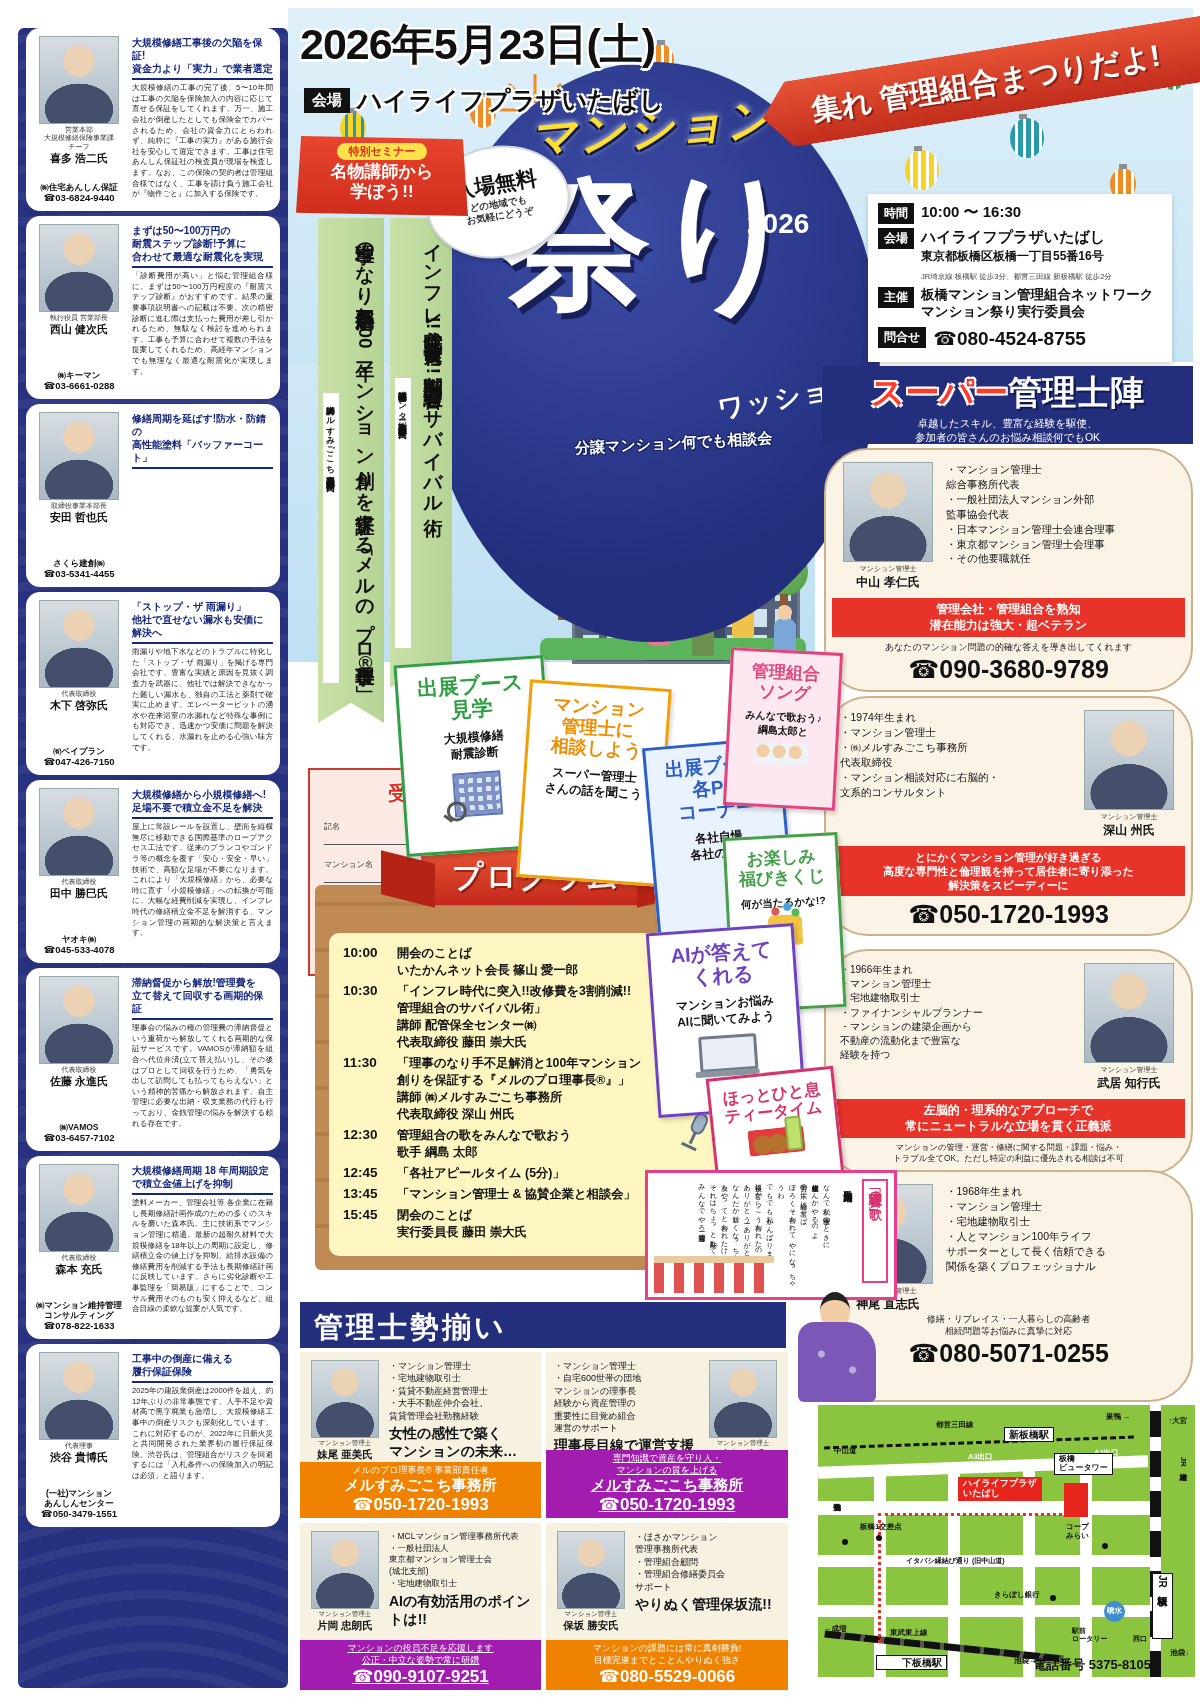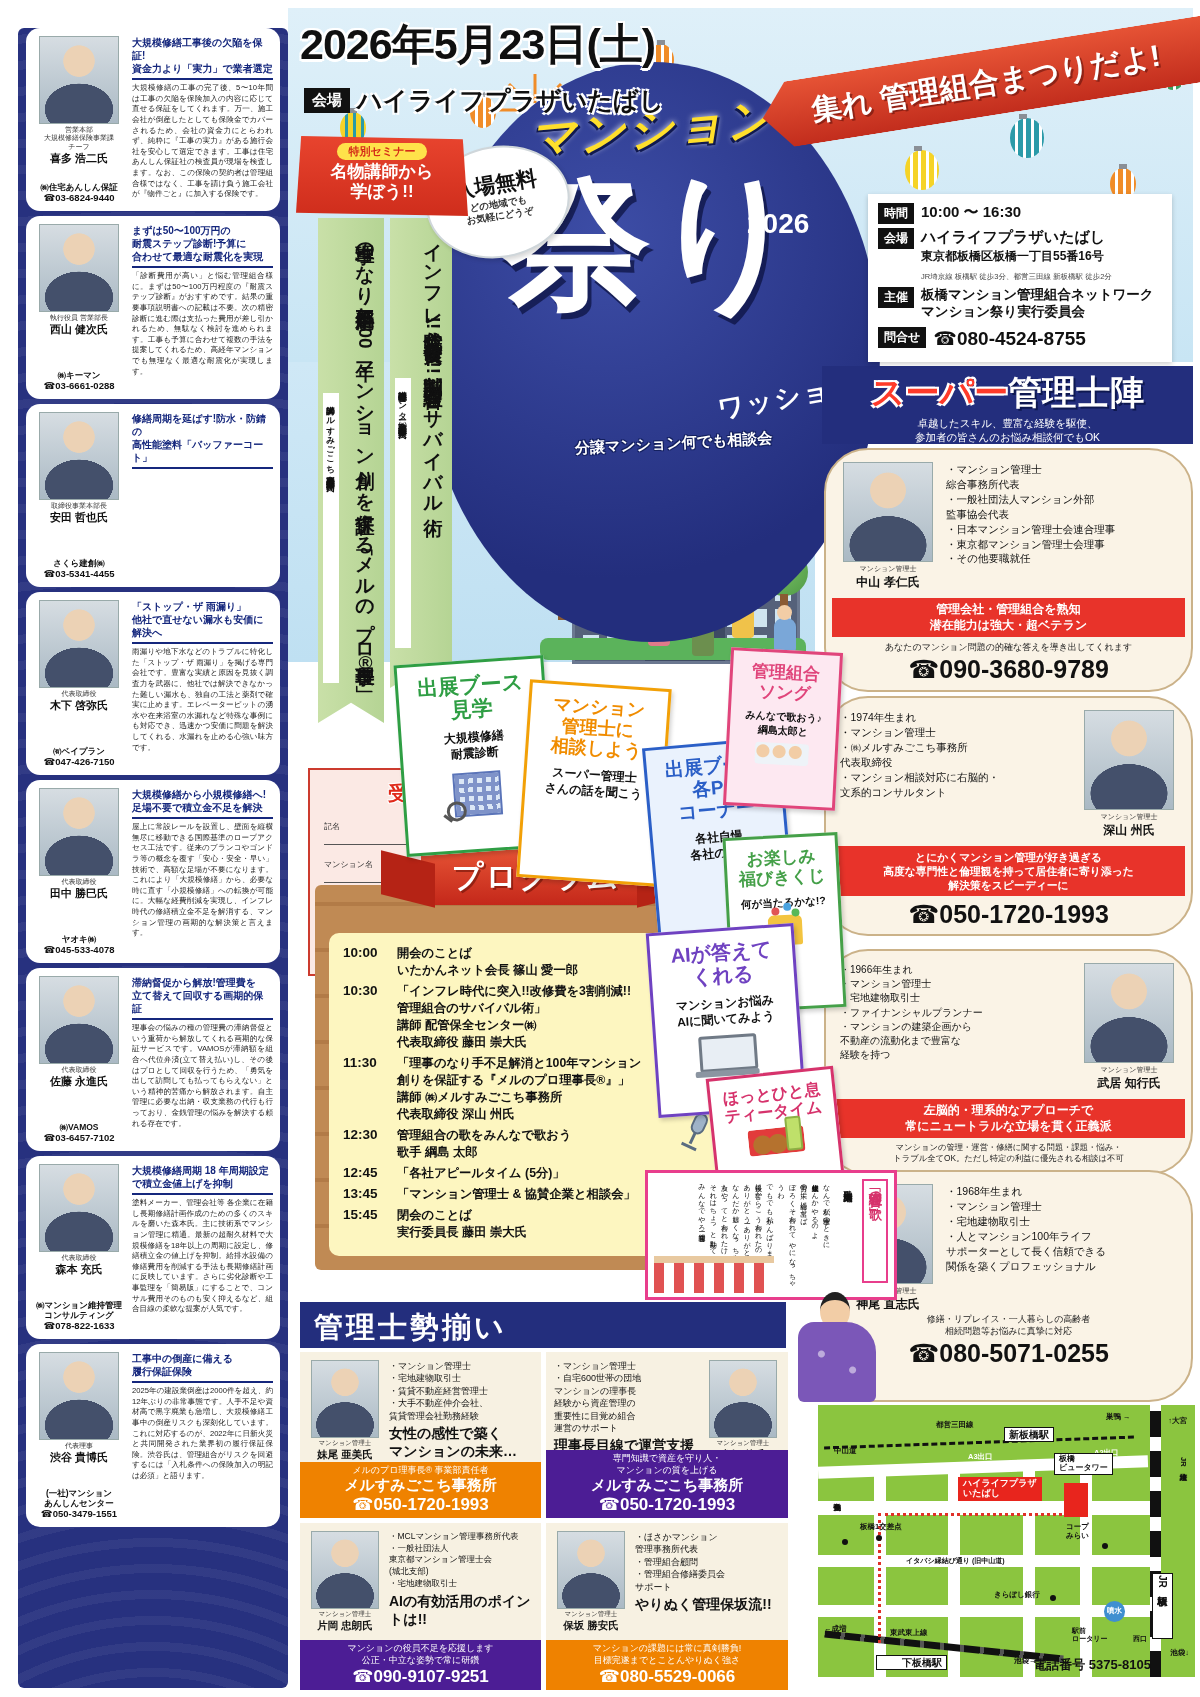--- a/index.html
+++ b/index.html
@@ -166,21 +166,21 @@
   .rlabel{font-size:6.5px;color:#333;margin-top:1px;}
   .rname{font-size:10.5px;font-weight:bold;}
   .rbody{flex:1;min-width:0;}
   .rbul{font-size:9px;line-height:1.38;color:#111;}
   .rslogan{font-size:14px;font-weight:900;margin-top:3px;color:#111;}
   .rf{position:absolute;left:0;right:0;bottom:0;color:#fff;text-align:center;padding:3px 0;}
   .rf .l1{font-size:9px;line-height:1.25;}
   .rf .l2{font-size:15px;font-weight:bold;line-height:1.2;}
   .rf .l3{font-size:17px;font-weight:900;line-height:1.25;}
   .rf.or{background:#ef8200;}
-  .rf.gr{background:#4c1d95;}
+  .rf.gr{background:#a21caf;text-decoration:underline;}
   
   .map{left:818px;top:1405px;width:377px;height:272px;background:#8bc53f;z-index:5;overflow:hidden;}
   .road{position:absolute;background:#fff;}
   .ml{position:absolute;font-size:7.5px;font-weight:bold;color:#111;line-height:1.15;}
   .mlbox{position:absolute;background:#fff;border:1.5px solid #111;padding:1px 4px;font-size:10px;font-weight:900;line-height:1.1;}
   .dotb{position:absolute;width:6px;height:6px;border-radius:50%;background:#111;}
   .mita-dash{position:absolute;left:6px;top:36px;width:310px;border-top:3px dashed #111;transform:rotate(-2deg);}
   .jrband{position:absolute;right:34px;top:0;width:11px;height:272px;background:repeating-linear-gradient(0deg,#111 0 26px,#fff 26px 40px);}
   .tobu{position:absolute;left:6px;top:238px;width:240px;height:7px;background:repeating-linear-gradient(90deg,#111 0 16px,#555 16px 20px);transform:rotate(6deg);}
   .venue-red{position:absolute;background:#e8251d;}

